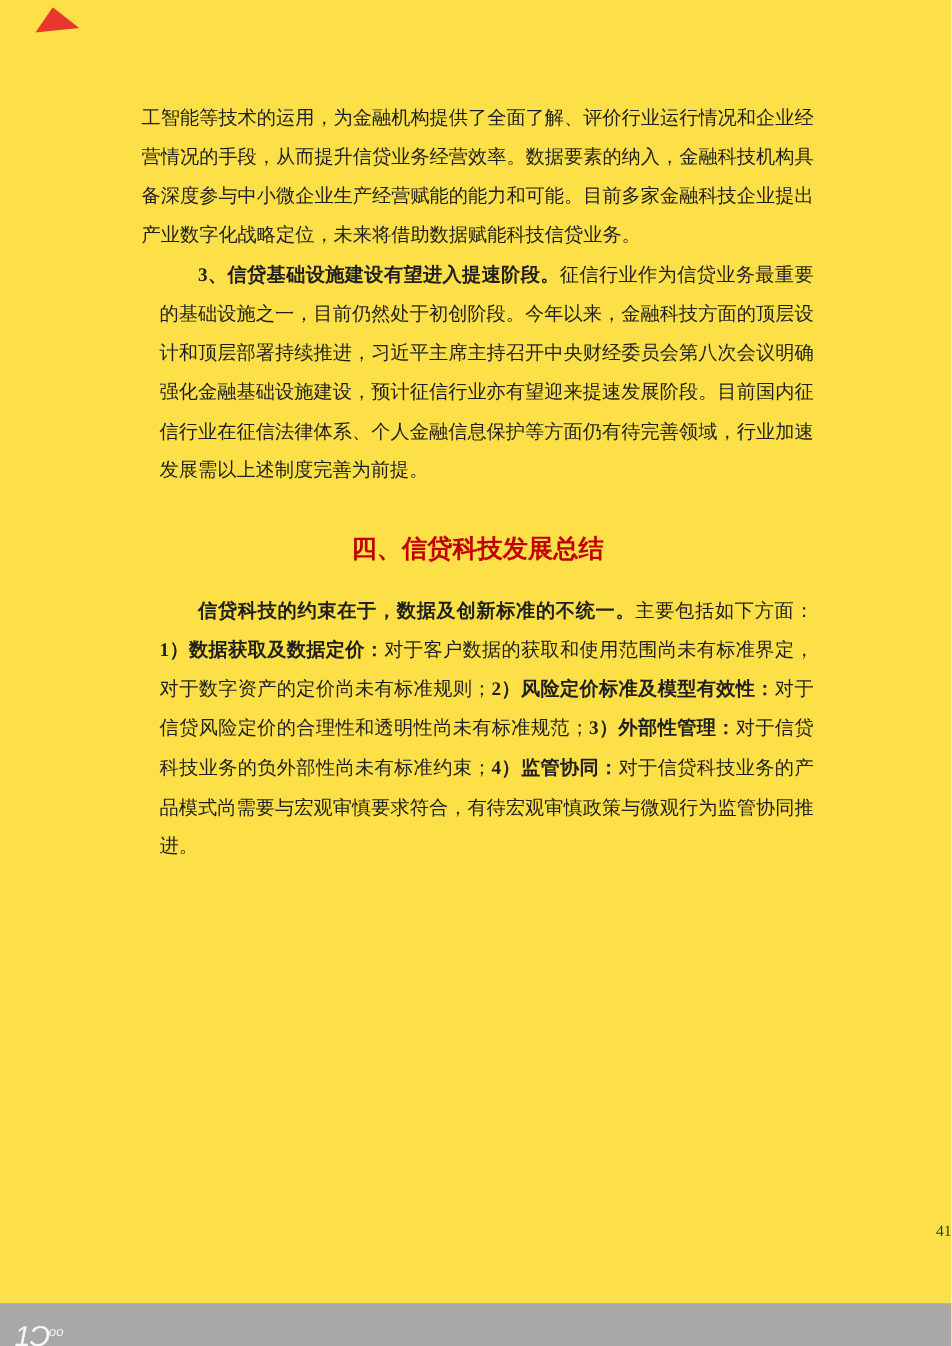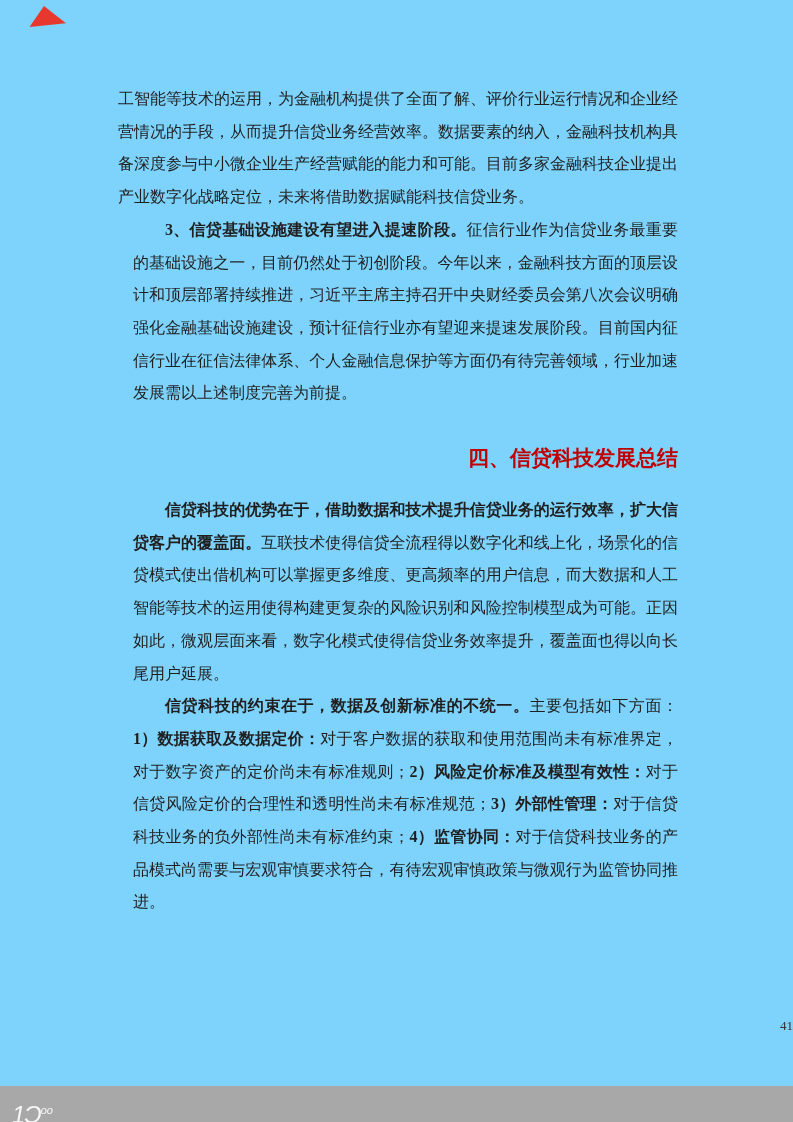--- a/index.html
+++ b/index.html
@@ -1,20 +1,20 @@
 <!DOCTYPE html>
 <html><head>
 <meta charset="utf-8">
 <style>
   html, body { margin: 0; padding: 0; background: #ffffff; }
   .page {
     position: relative;
     width: 793px;
     height: 1122px;
-    background: #7dd3fc;
+    background: #fde047;
     overflow: hidden;
     font-family: "Liberation Serif", serif;
   }
   .corner-marker {
     position: absolute;
     left: 28px;
     top: 6px;
     width: 38px;
     height: 24px;
     background: #e8382d;
@@ -33,21 +33,21 @@
   .doc-paragraph { margin: 0; }
   .doc-paragraph.indent { text-indent: 2em; margin-left: 15px; }
   .doc-paragraph .bold { font-weight: bold; }
   .doc-heading {
     font-family: "Liberation Sans", sans-serif;
     font-size: 21px;
     line-height: 34px;
     font-weight: bold;
     color: #c00000;
     margin: 31px 0 19px 0;
-    text-align: right;
+    text-align: center;
     text-indent: 0;
   }
   .page-number {
     position: absolute;
     left: 0;
     top: 1018px;
     width: 100%;
     text-align: right;
     font-size: 13px;
     color: #333333;
@@ -92,21 +92,20 @@
 <body>
 
 <div class="page">
 
   <div class="corner-marker"></div>
 
   <div class="doc-body">
       <p class="doc-paragraph"><span>工智能等技术的运用，为金融机构提供了全面了解、评价行业运行情况和企业经营情况的手段，从而提升信贷业务经营效率。数据要素的纳入，金融科技机构具备深度参与中小微企业生产经营赋能的能力和可能。目前多家金融科技企业提出产业数字化战略定位，未来将借助数据赋能科技信贷业务。</span></p>
       <p class="doc-paragraph indent"><span class="bold">3、信贷基础设施建设有望进入提速阶段。</span><span>征信行业作为信贷业务最重要的基础设施之一，目前仍然处于初创阶段。今年以来，金融科技方面的顶层设计和顶层部署持续推进，习近平主席主持召开中央财经委员会第八次会议明确强化金融基础设施建设，预计征信行业亦有望迎来提速发展阶段。目前国内征信行业在征信法律体系、个人金融信息保护等方面仍有待完善领域，行业加速发展需以上述制度完善为前提。</span></p>
       <h2 class="doc-heading">四、信贷科技发展总结</h2>
-      <p class="doc-paragraph indent"><span class="bold">信贷科技的优势在于，借助数据和技术提升信贷业务的运行效率，扩大信贷客户的覆盖面。</span><span>互联技术使得信贷全流程得以数字化和线上化，场景化的信贷模式使出借机构可以掌握更多维度、更高频率的用户信息，而大数据和人工智能等技术的运用使得构建更复杂的风险识别和风险控制模型成为可能。正因如此，微观层面来看，数字化模式使得信贷业务效率提升，覆盖面也得以向长尾用户延展。</span></p>
       <p class="doc-paragraph indent"><span class="bold">信贷科技的约束在于，数据及创新标准的不统一。</span><span>主要包括如下方面：</span><span class="bold">1）数据获取及数据定价：</span><span>对于客户数据的获取和使用范围尚未有标准界定，对于数字资产的定价尚未有标准规则；</span><span class="bold">2）风险定价标准及模型有效性：</span><span>对于信贷风险定价的合理性和透明性尚未有标准规范；</span><span class="bold">3）外部性管理：</span><span>对于信贷科技业务的负外部性尚未有标准约束；</span><span class="bold">4）监管协同：</span><span>对于信贷科技业务的产品模式尚需要与宏观审慎要求符合，有待宏观审慎政策与微观行为监管协同推进。</span></p>
     </div>
 
   <div class="page-number">41</div>
 
   <div class="footer-bar">
     <div class="watermark">
       <span class="watermark-logo"><span>1Ɔ</span><span class="sup">oo</span></span>
       <span class="watermark-text">大数跨境</span>
     </div>

